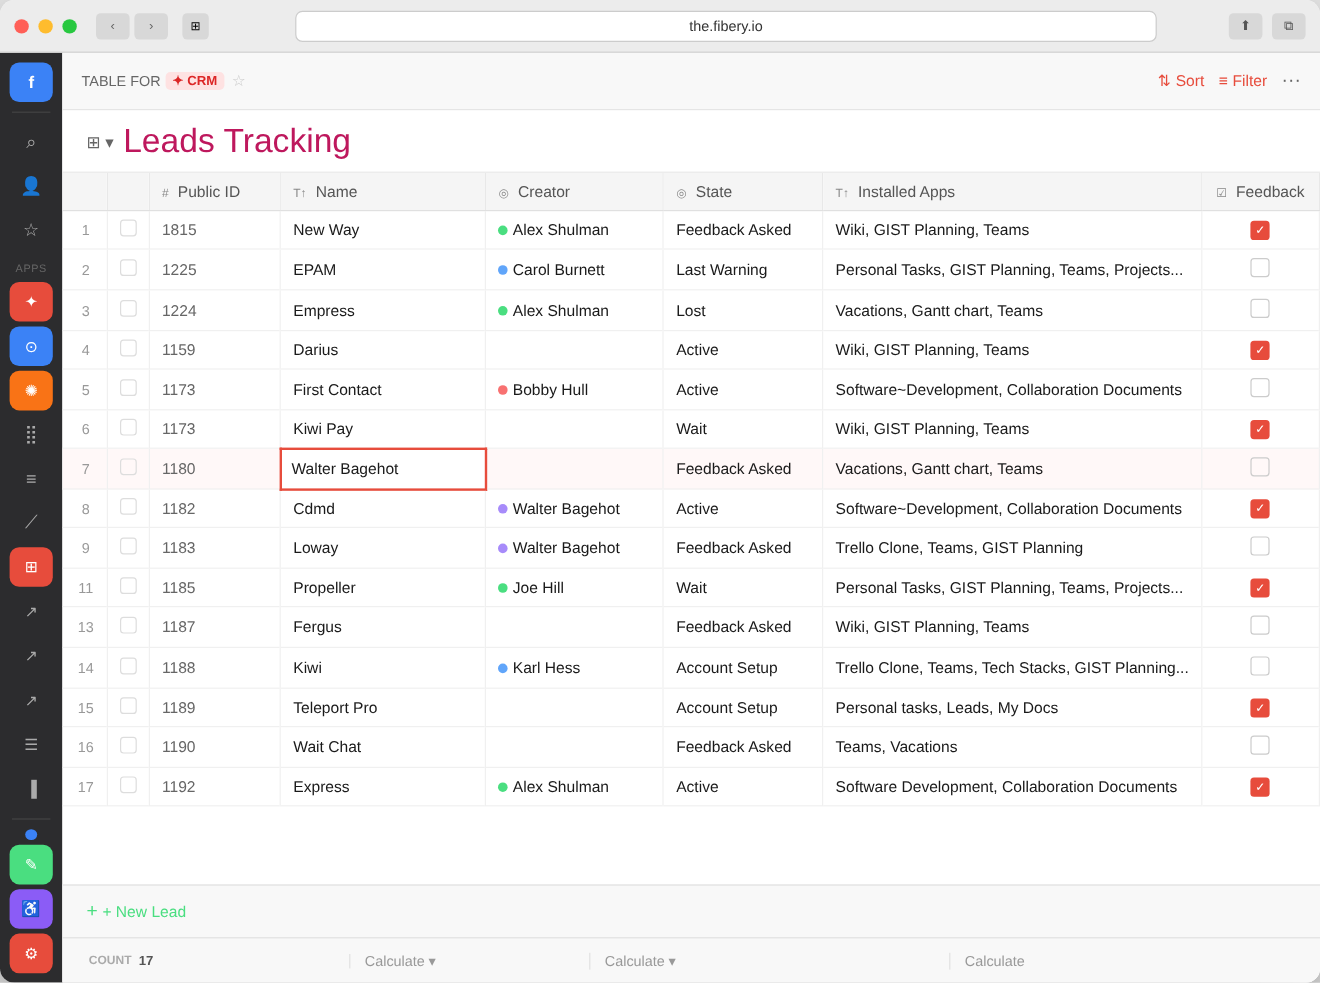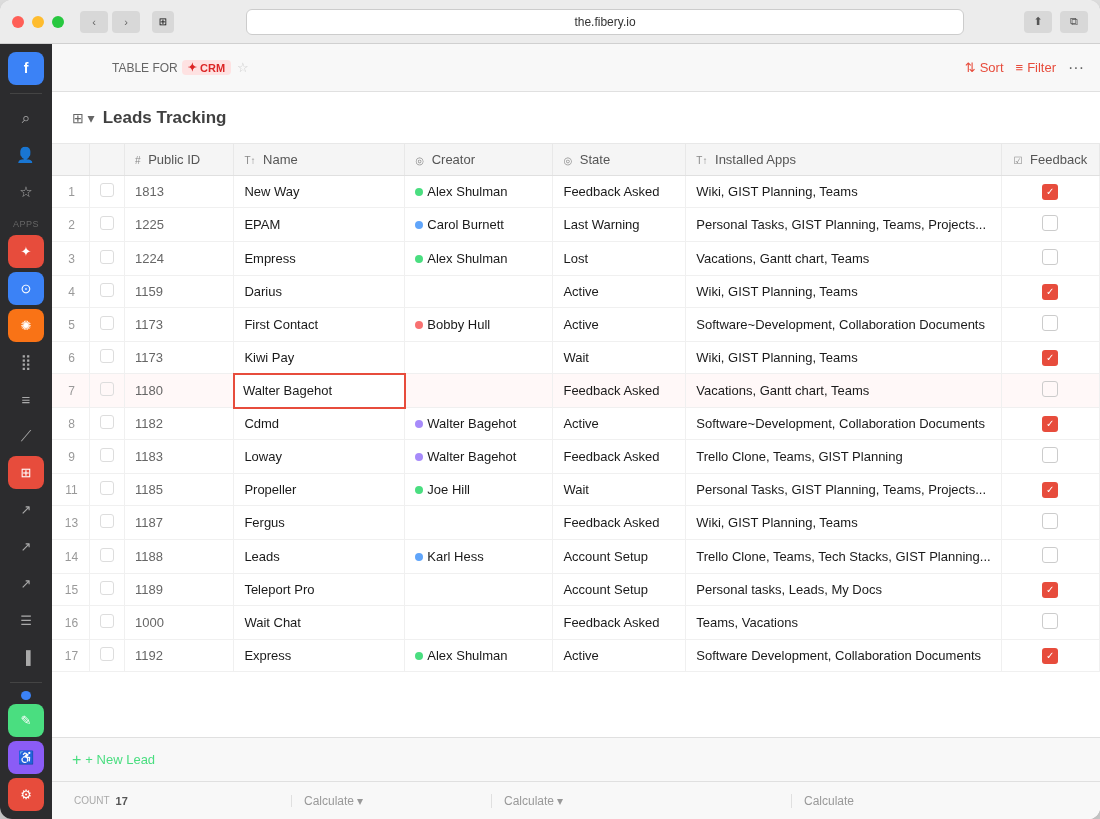--- a/index.html
+++ b/index.html
@@ -151,21 +151,20 @@
       border-bottom: 1px solid #e0e0e0;
       display: flex;
       align-items: center;
       padding: 0 16px;
       flex-shrink: 0;
     }
     .table-for-label {
       color: #666;
       font-size: 12px;
       margin-right: 4px;
-      margin-left: 44px;
     }
     .crm-badge {
       background: #fee2e2;
       color: #dc2626;
       font-size: 11px;
       font-weight: 600;
       padding: 1px 6px;
       border-radius: 4px;
       display: flex; align-items: center; gap: 3px;
     }
@@ -203,23 +202,23 @@
       padding: 0 20px;
       border-bottom: 1px solid #e8e8e8;
       flex-shrink: 0;
     }
     .grid-icon {
       color: #666;
       margin-right: 8px;
       font-size: 14px;
     }
     .page-title {
-      font-size: 17px;
-      font-weight: 700;
-      color: #404040;
+      font-size: 28px;
+      font-weight: 400;
+      color: #be185d;
     }
     
     .table-container {
       flex: 1;
       overflow: auto;
       position: relative;
     }
     table {
       width: 100%;
       border-collapse: collapse;
@@ -346,21 +345,21 @@
     .footer-stat {
       display: flex;
       align-items: center;
       gap: 6px;
       color: #888;
       font-size: 11px;
       padding: 0 12px;
       border-right: 1px solid #e0e0e0;
     }
     .footer-stat:last-child { border-right: none; }
-    .footer-stat-label { font-size: 10px; text-transform: uppercase; color: #aaa; }
+    .footer-stat-label { font-size: 10px; text-transform: uppercase; color: #aaa; font-weight: bold; }
     .footer-stat-value { font-weight: 600; color: #555; }
     .calculate-btn {
       color: #999;
       font-size: 12px;
       cursor: pointer;
       display: flex; align-items: center; gap: 3px;
     }
     .row-checkbox {
       width: 14px; height: 14px;
       border: 1.5px solid #ddd;
@@ -477,21 +476,21 @@
               <th class="col-feedback">
                 <span class="th-icon">☑</span>
                 <span>Feedback</span>
               </th>
             </tr>
           </thead>
           <tbody id="table-body">
           <tr>
                 <td class="row-num">1</td>
                 <td style="text-align: center;"><span class="row-checkbox"></span></td>
-                <td class="cell-id">1813</td>
+                <td class="cell-id">1815</td>
                 <td>New Way</td>
                 <td><span class="creator-dot" style="background: rgb(74, 222, 128);"></span>Alex Shulman</td>
                 <td>Feedback Asked</td>
                 <td>Wiki, GIST Planning, Teams</td>
                 <td class="checkbox-cell"><span class="checkbox-checked">✓</span></td>
               </tr>
               <tr>
                 <td class="row-num">2</td>
                 <td style="text-align: center;"><span class="row-checkbox"></span></td>
                 <td class="cell-id">1225</td>
@@ -588,40 +587,40 @@
                 <td>Fergus</td>
                 <td></td>
                 <td>Feedback Asked</td>
                 <td>Wiki, GIST Planning, Teams</td>
                 <td class="checkbox-cell"><span class="checkbox-unchecked"></span></td>
               </tr>
               <tr>
                 <td class="row-num">14</td>
                 <td style="text-align: center;"><span class="row-checkbox"></span></td>
                 <td class="cell-id">1188</td>
-                <td>Leads</td>
+                <td>Kiwi</td>
                 <td><span class="creator-dot" style="background: rgb(96, 165, 250);"></span>Karl Hess</td>
                 <td>Account Setup</td>
                 <td>Trello Clone, Teams, Tech Stacks, GIST Planning...</td>
                 <td class="checkbox-cell"><span class="checkbox-unchecked"></span></td>
               </tr>
               <tr>
                 <td class="row-num">15</td>
                 <td style="text-align: center;"><span class="row-checkbox"></span></td>
                 <td class="cell-id">1189</td>
                 <td>Teleport Pro</td>
                 <td></td>
                 <td>Account Setup</td>
                 <td>Personal tasks, Leads, My Docs</td>
                 <td class="checkbox-cell"><span class="checkbox-checked">✓</span></td>
               </tr>
               <tr>
                 <td class="row-num">16</td>
                 <td style="text-align: center;"><span class="row-checkbox"></span></td>
-                <td class="cell-id">1000</td>
+                <td class="cell-id">1190</td>
                 <td>Wait Chat</td>
                 <td></td>
                 <td>Feedback Asked</td>
                 <td>Teams, Vacations</td>
                 <td class="checkbox-cell"><span class="checkbox-unchecked"></span></td>
               </tr>
               <tr>
                 <td class="row-num">17</td>
                 <td style="text-align: center;"><span class="row-checkbox"></span></td>
                 <td class="cell-id">1192</td>

